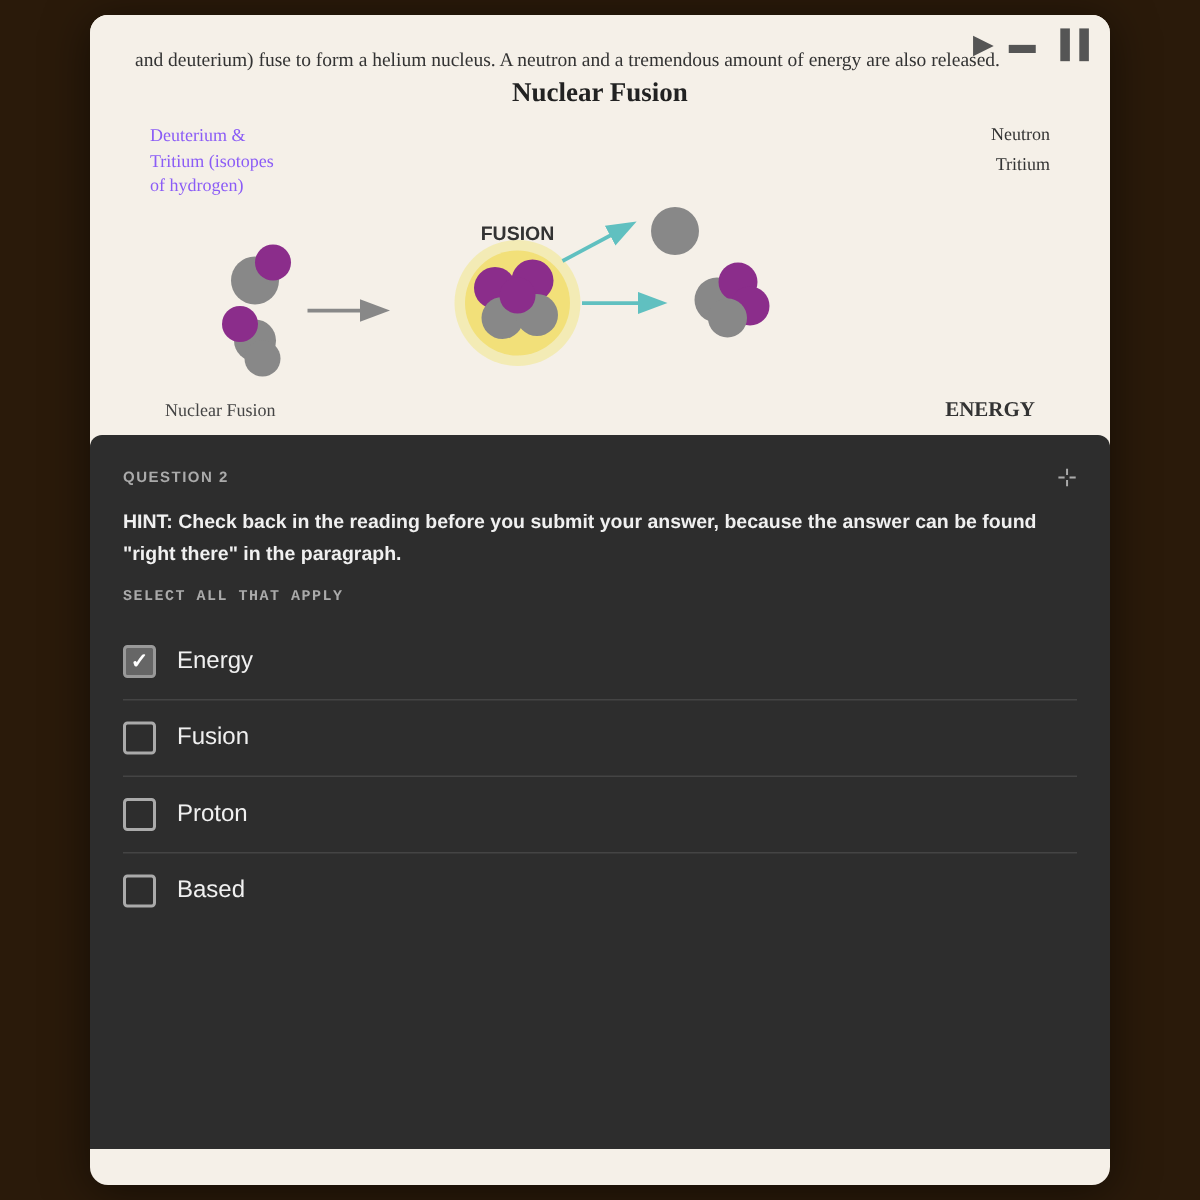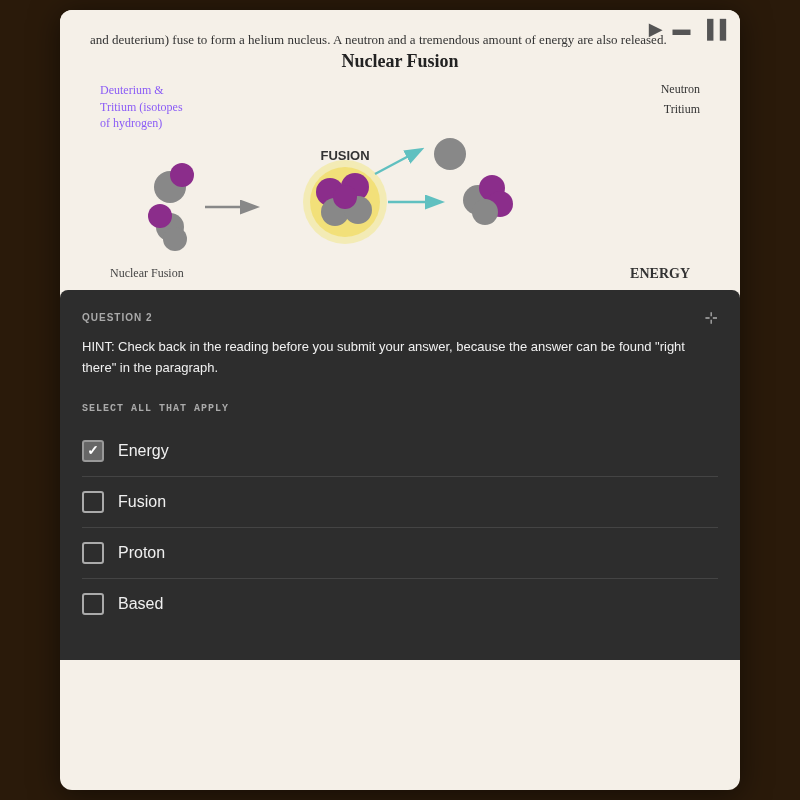--- a/index.html
+++ b/index.html
@@ -123,21 +123,21 @@
       color: #333;
       font-family: Georgia, serif;
     }
 
     
     .question-panel {
       background: #2d2d2d;
       border-radius: 8px 8px 0 0;
       padding: 18px 22px 20px 22px;
       margin-top: 8px;
-      height: 370px;
+      height: 476px;
       overflow: hidden;
     }
 
     .question-header {
       display: flex;
       justify-content: space-between;
       align-items: center;
       margin-bottom: 10px;
     }
 
@@ -161,21 +161,22 @@
       line-height: 1.6;
       font-family: Arial, sans-serif;
       margin-bottom: 16px;
     }
 
     .hint-text {
       font-size: 13px;
       color: #f0f0f0;
       line-height: 1.6;
       font-family: Arial, sans-serif;
-      margin-bottom: 24px;
+      margin-bottom: 13px;
+      font-weight: bold;
     }
 
     .select-label {
       font-size: 10px;
       font-weight: bold;
       color: #aaa;
       letter-spacing: 1px;
       font-family: Liberation Mono, monospace;
       margin-bottom: 12px;
     }

